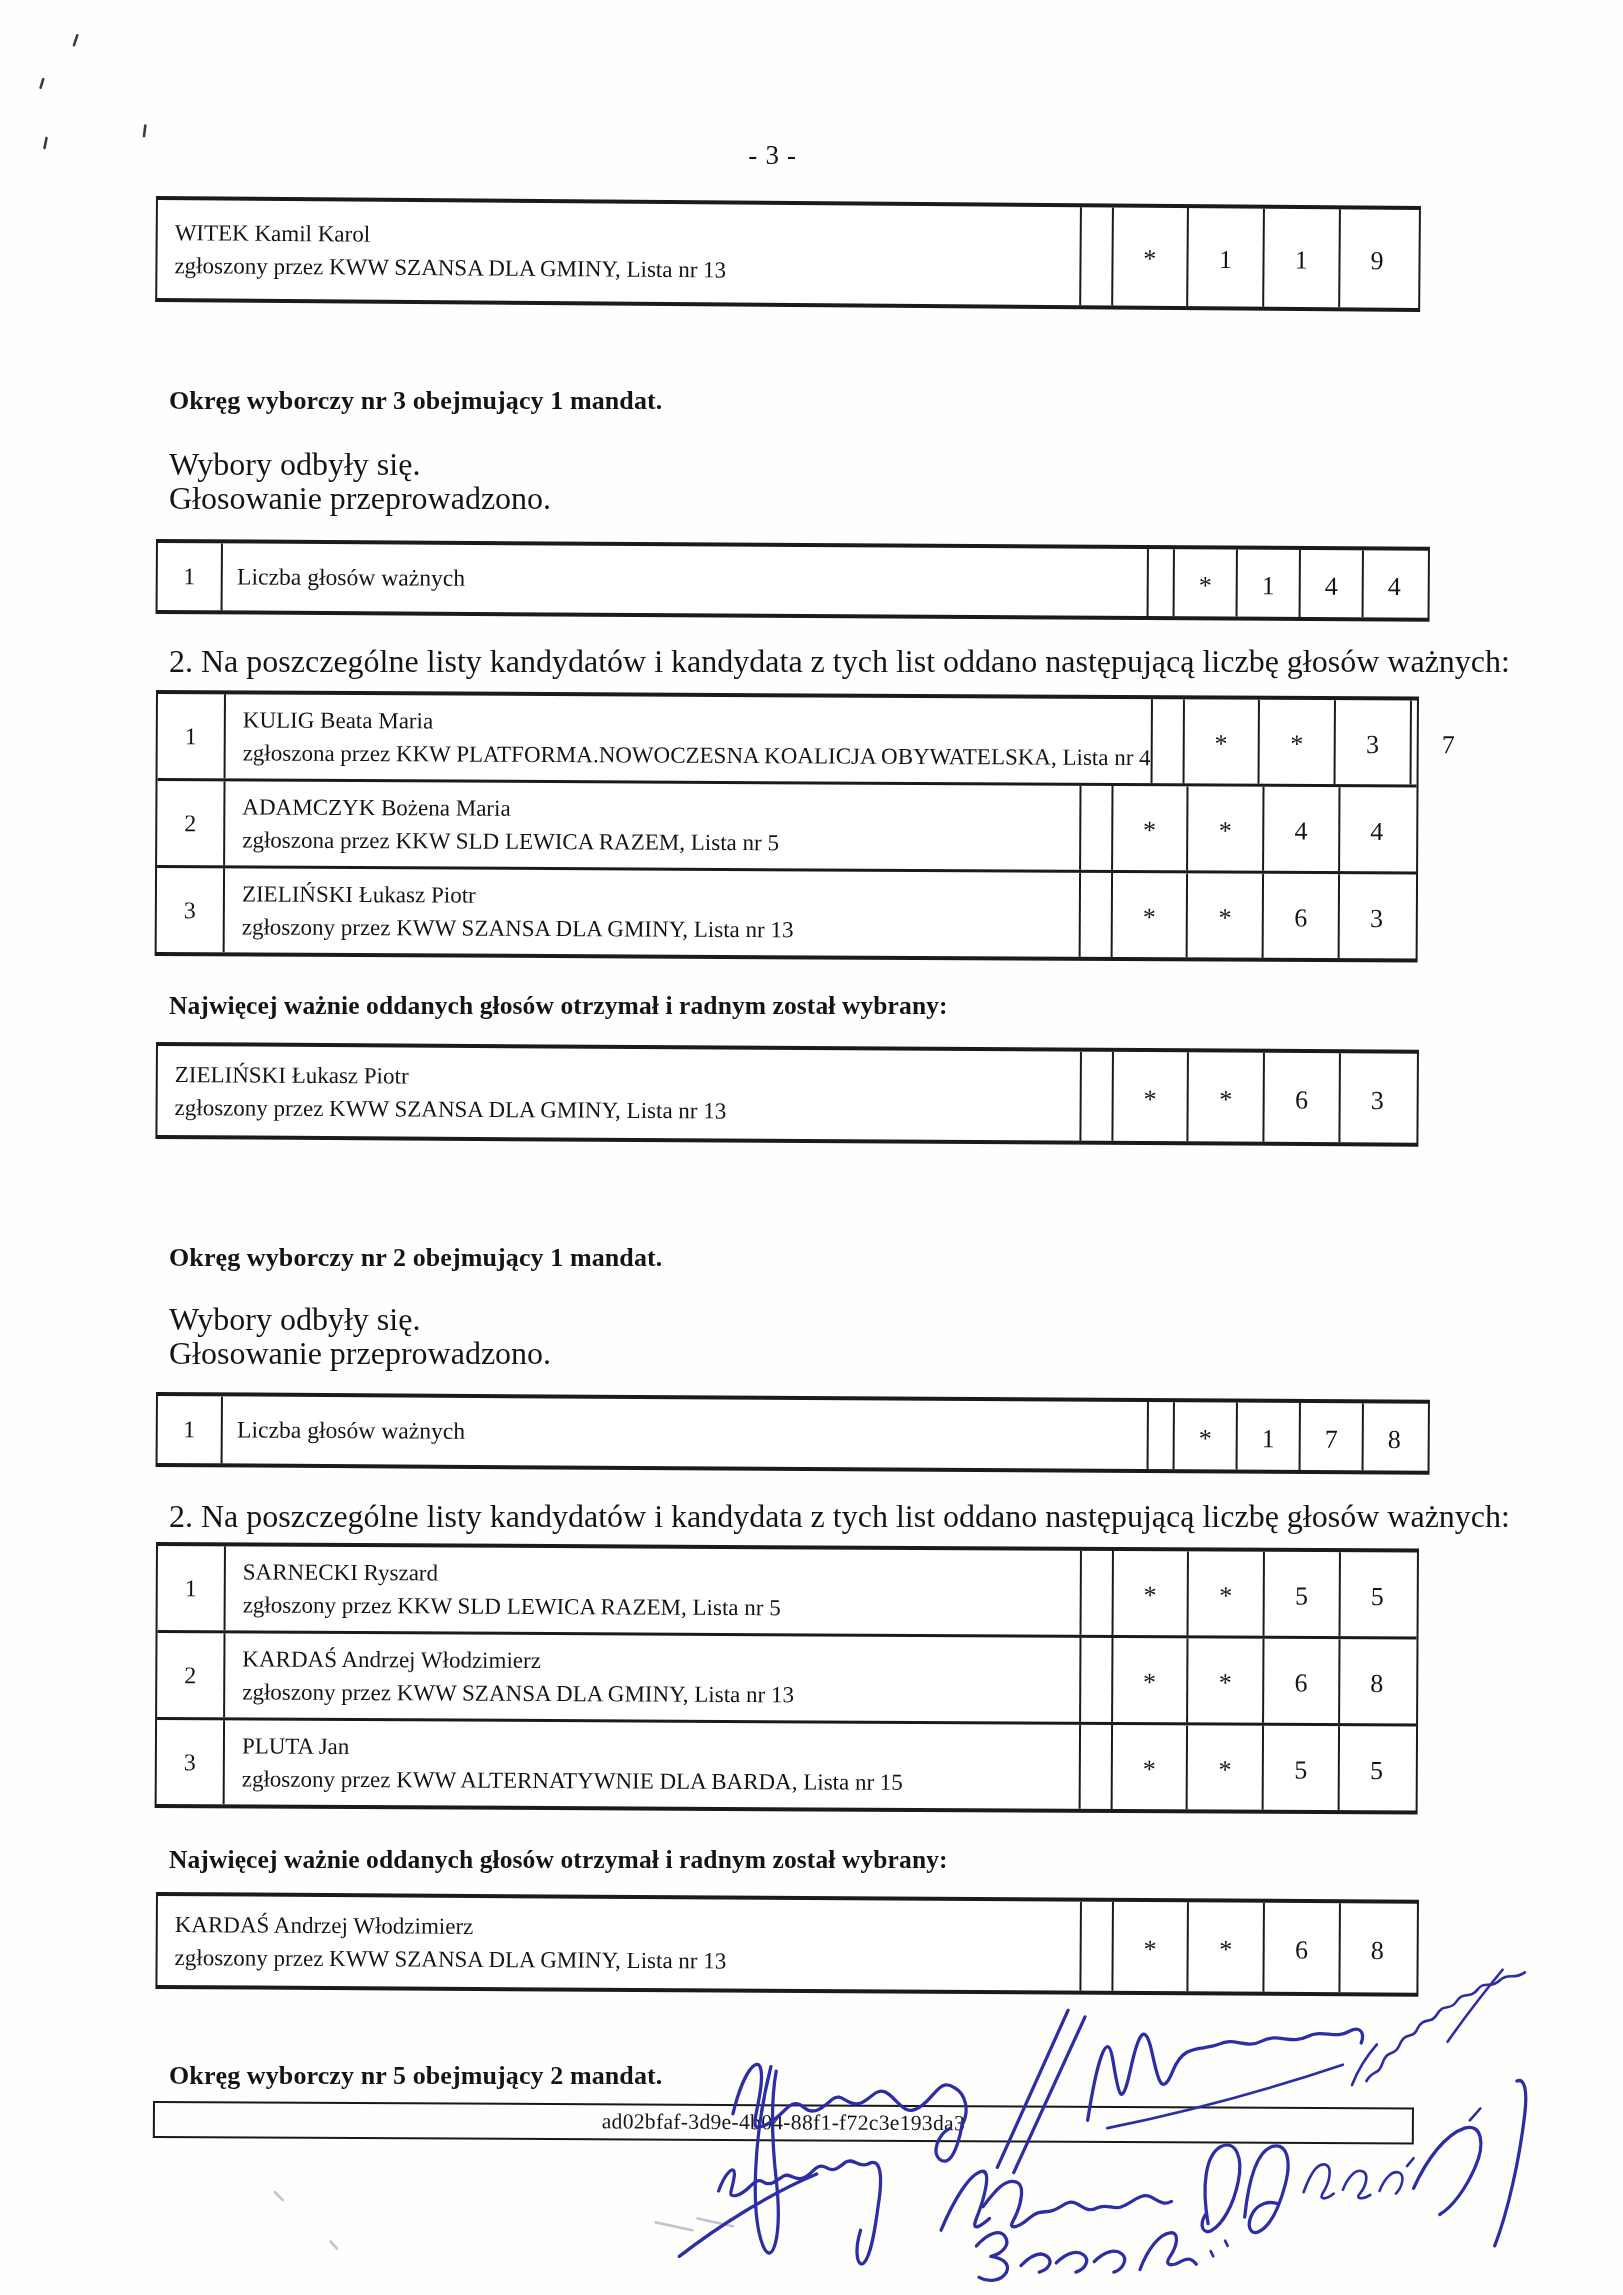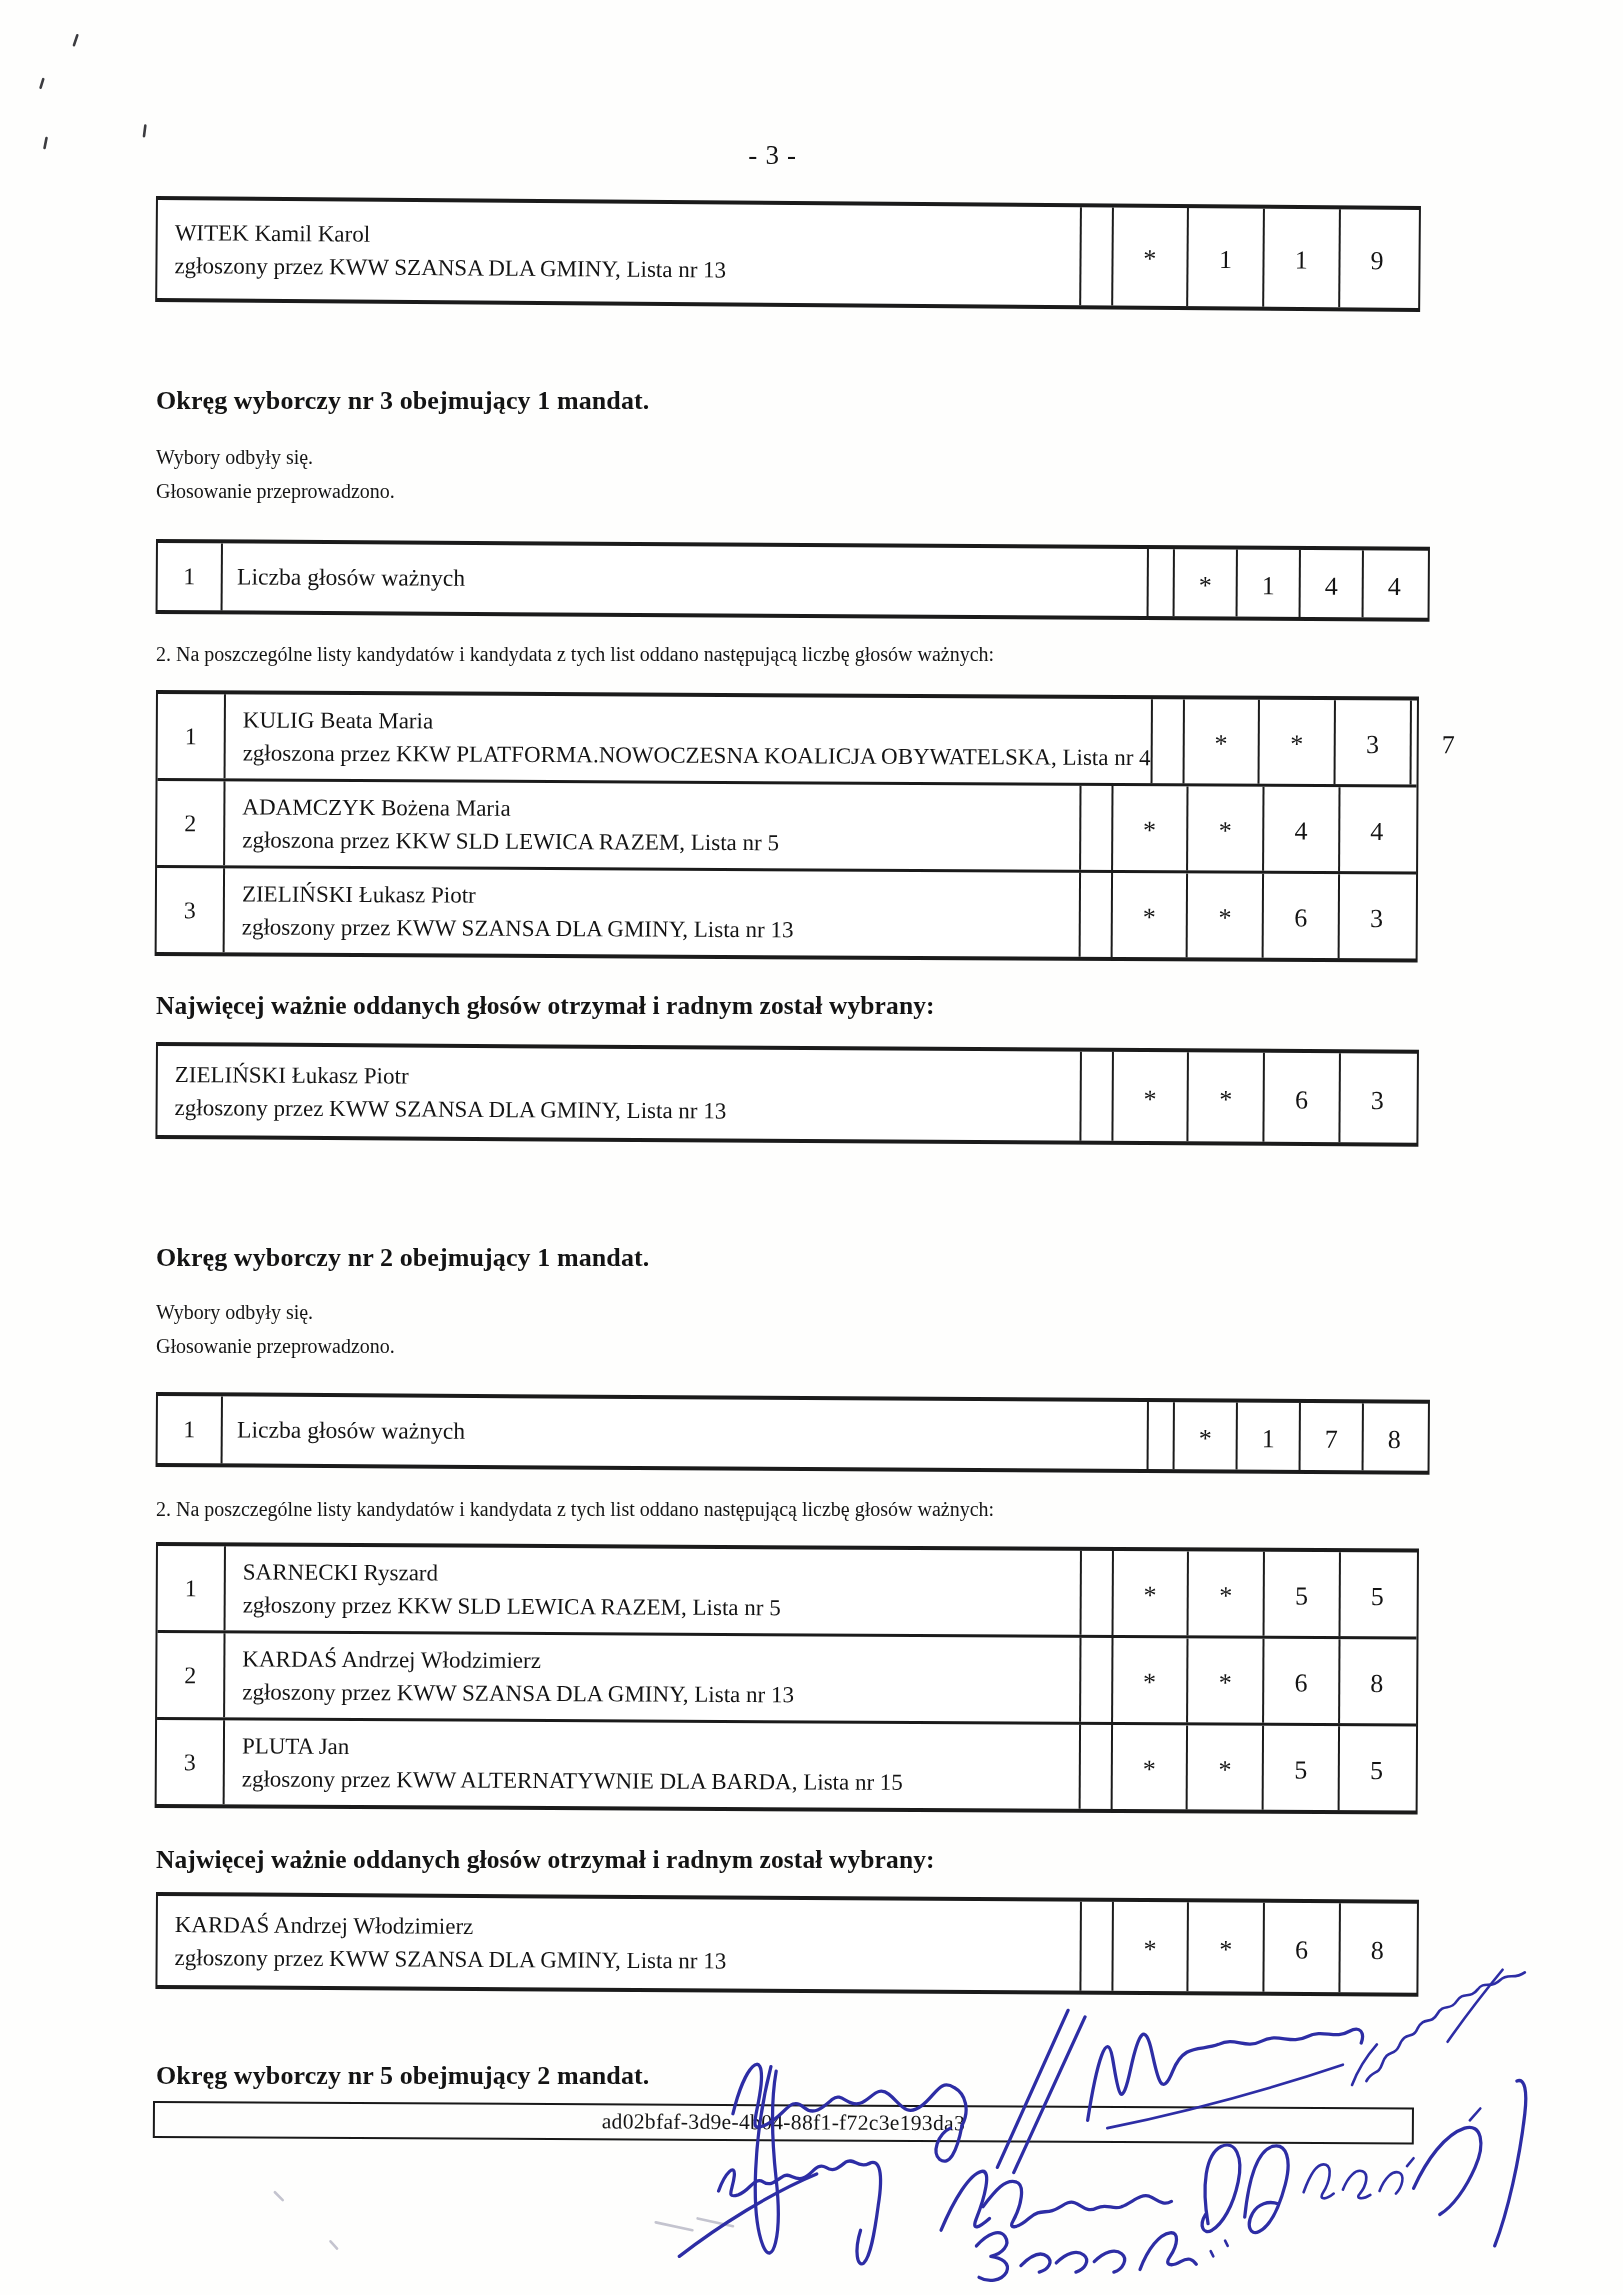--- a/index.html
+++ b/index.html
@@ -1,21 +1,21 @@
 <!DOCTYPE html>
 <html style="font-size:10.5px"><head>
 <meta charset="utf-8">
 <style>
   html,body{margin:0;padding:0;background:#ffffff;}
   .page{position:relative;width:1623px;height:2295px;background:#fefefd;overflow:hidden;
         font-family:"Liberation Serif","DejaVu Serif",serif;color:#141414;}
 
-  .abs{position:absolute;}
+  .abs{position:absolute;margin-left:13px;}
   .heading{font-weight:bold;font-size:26px;white-space:nowrap;letter-spacing:0.1px;}
-  .bodytext{font-size:20px;white-space:nowrap;}
+  .bodytext{font-size:32px;white-space:nowrap;}
   .page-number{position:absolute;top:140px;left:0;width:1545px;text-align:center;
                font-size:27px;letter-spacing:0.7px;}
 
   
   .tbl{position:absolute;left:156px;box-sizing:border-box;background:#fff;
        border:2.6px solid #1b1b1b;border-top-width:4.6px;border-bottom-width:4.6px;}
   .tilt-a{transform:rotate(0.35deg);transform-origin:0 0;}
   .tilt-b{transform:rotate(0.45deg);transform-origin:0 0;}
   .tilt-c{transform:rotate(0.30deg);transform-origin:0 0;}
 

